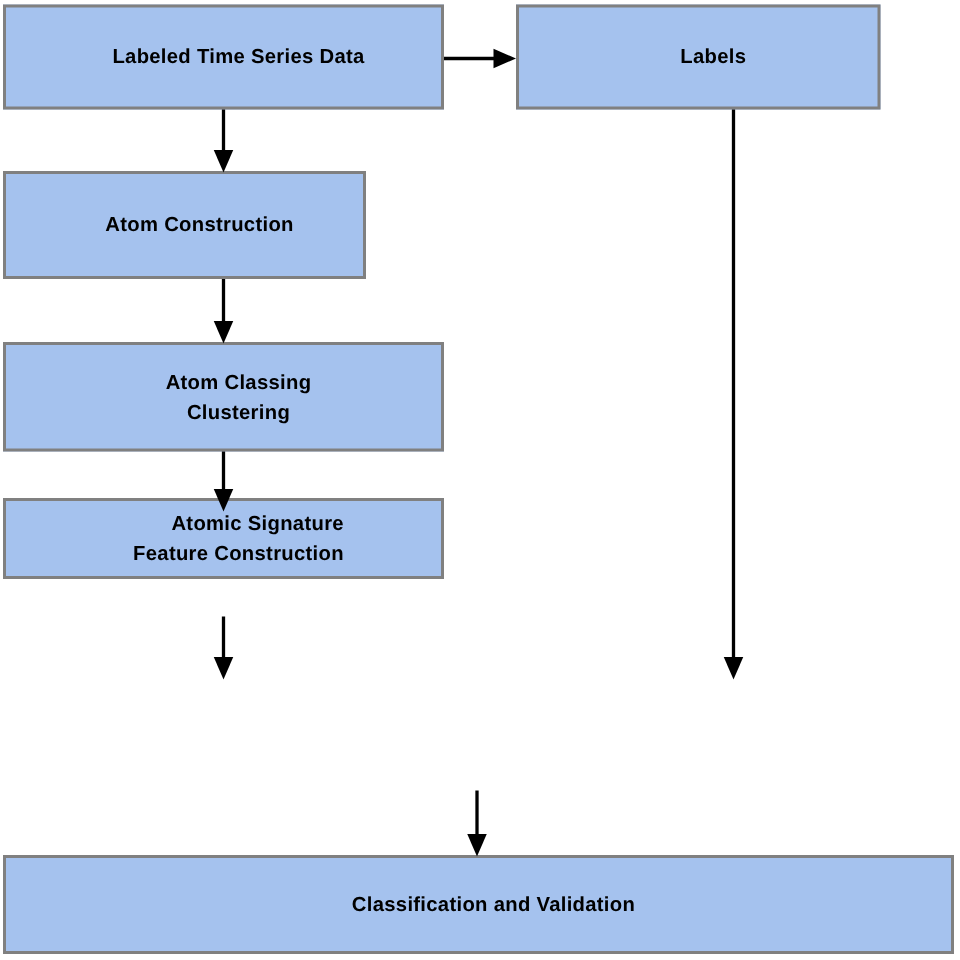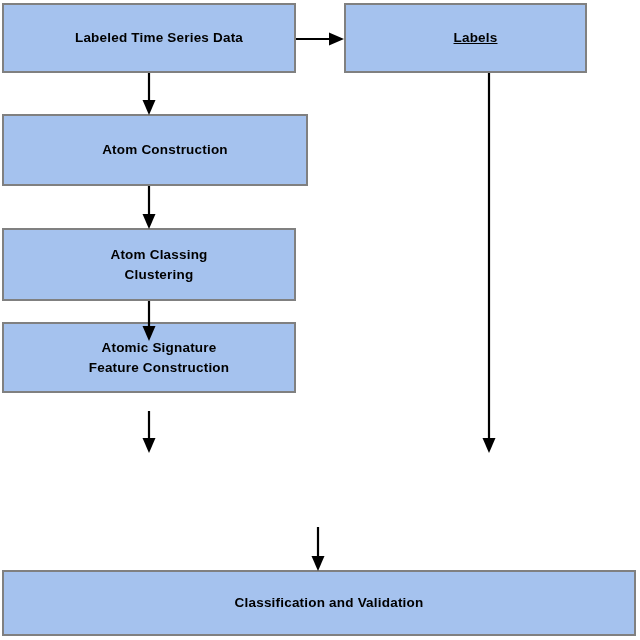--- a/index.html
+++ b/index.html
@@ -44,34 +44,34 @@
 </style>
 </head>
 <body>
 
 <div id="canvas">
 
   <div class="node" style="left:2px; top:3px; width:294px; height:70px;">
     <span class="node-label">Labeled Time Series Data</span>
   </div>
 
-  <div class="node" style="left:344px; top:3px; width:243px; height:70px;text-decoration:underline;">
+  <div class="node" style="left:344px; top:3px; width:243px; height:70px;">
     <span class="node-label">Labels</span>
   </div>
 
-  <div class="node" style="left:2px; top:114px; width:306px; height:72px;">
+  <div class="node" style="left:2px; top:114px; width:242px; height:72px;">
     <span class="node-label">Atom Construction</span>
   </div>
 
   <div class="node" style="left:2px; top:228px; width:294px; height:73px;text-align:center;">
     <span class="node-label">Atom Classing
 Clustering</span>
   </div>
 
-  <div class="node" style="left:2px; top:322px; width:294px; height:71px;">
+  <div class="node" style="left:2px; top:332px; width:294px; height:54px;text-align:right;">
     <span class="node-label">Atomic Signature
 Feature Construction</span>
   </div>
 
 
   <div class="node" style="left:2px; top:570px; width:634px; height:66px;">
     <span class="node-label">Classification and Validation</span>
   </div>
 
   <div class="edge" style="left:296px; top:28px; width:50px; height:22px;">

